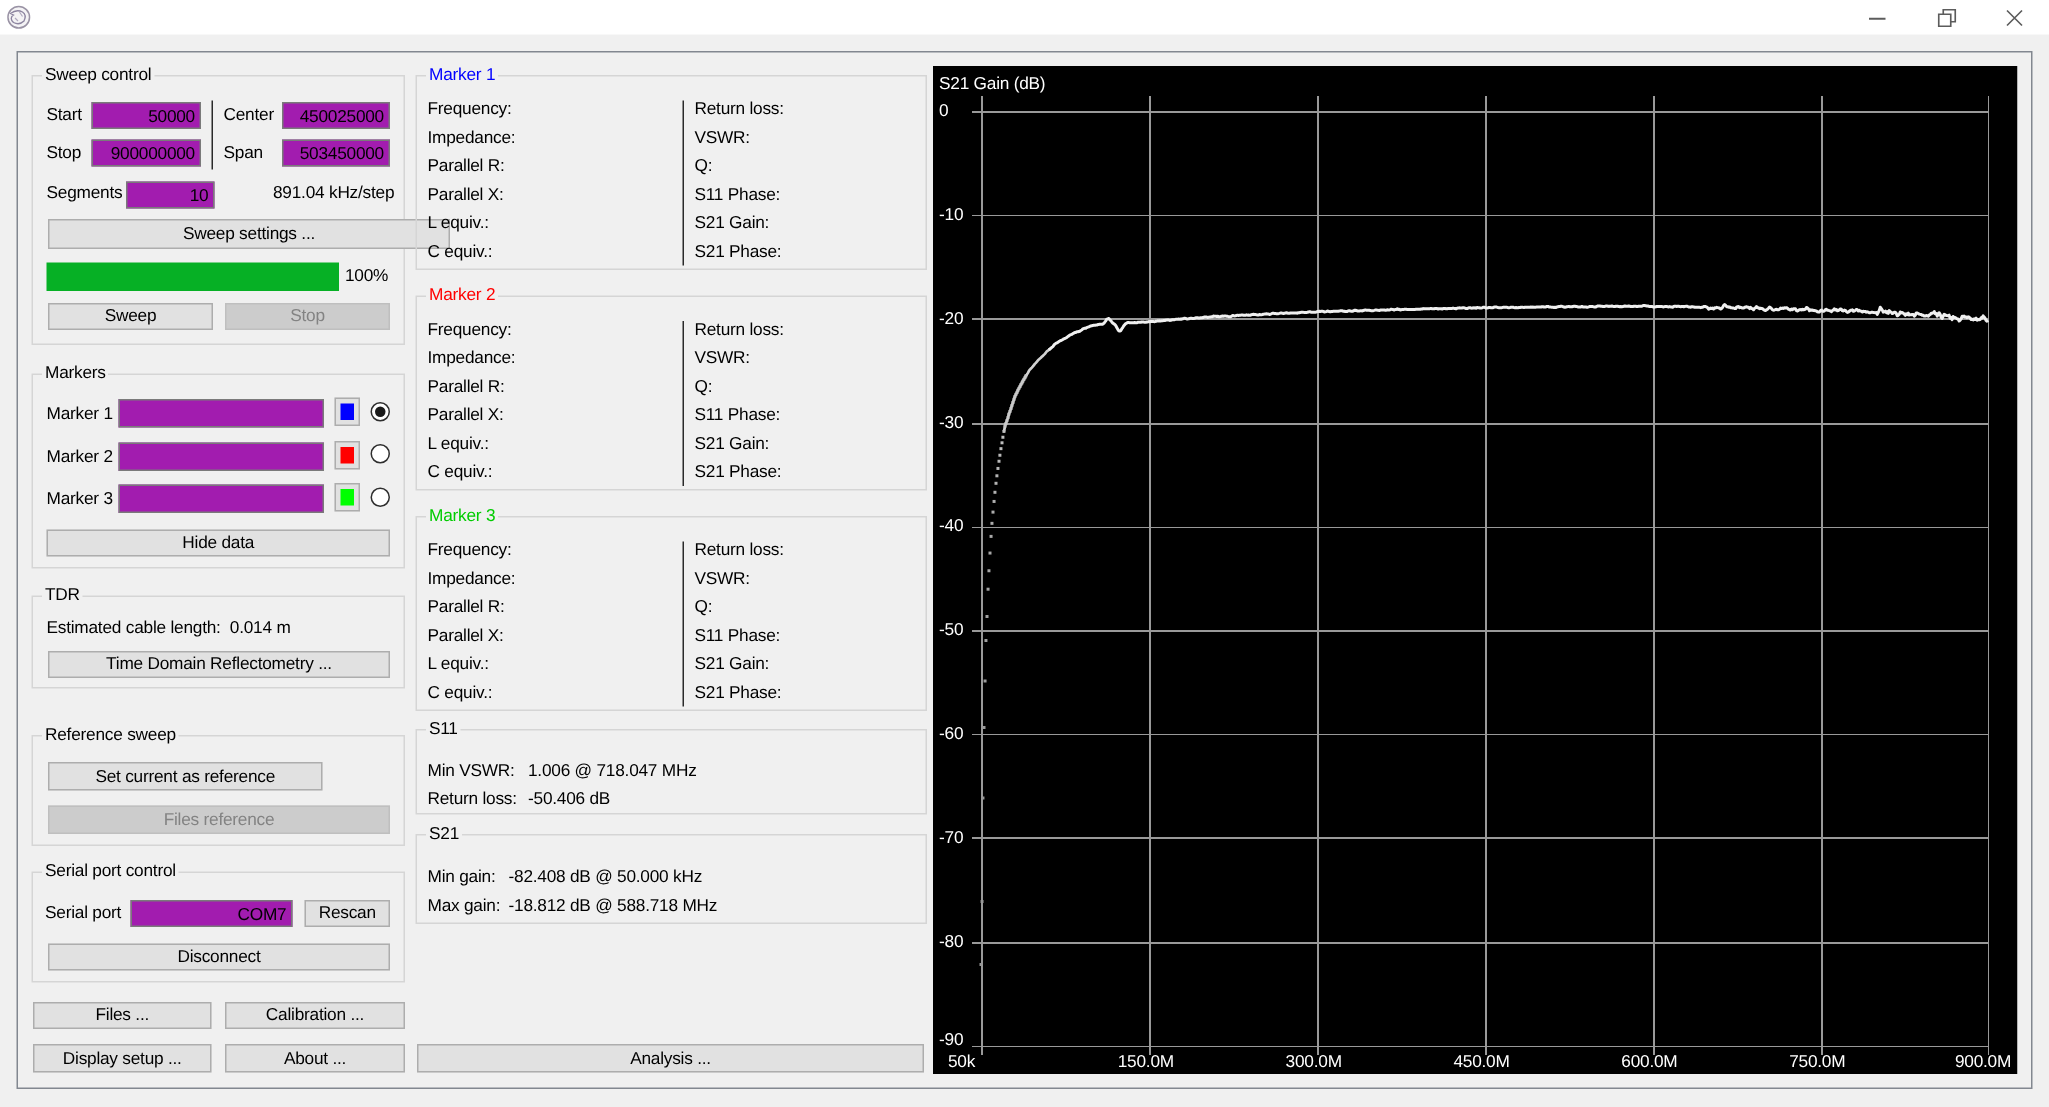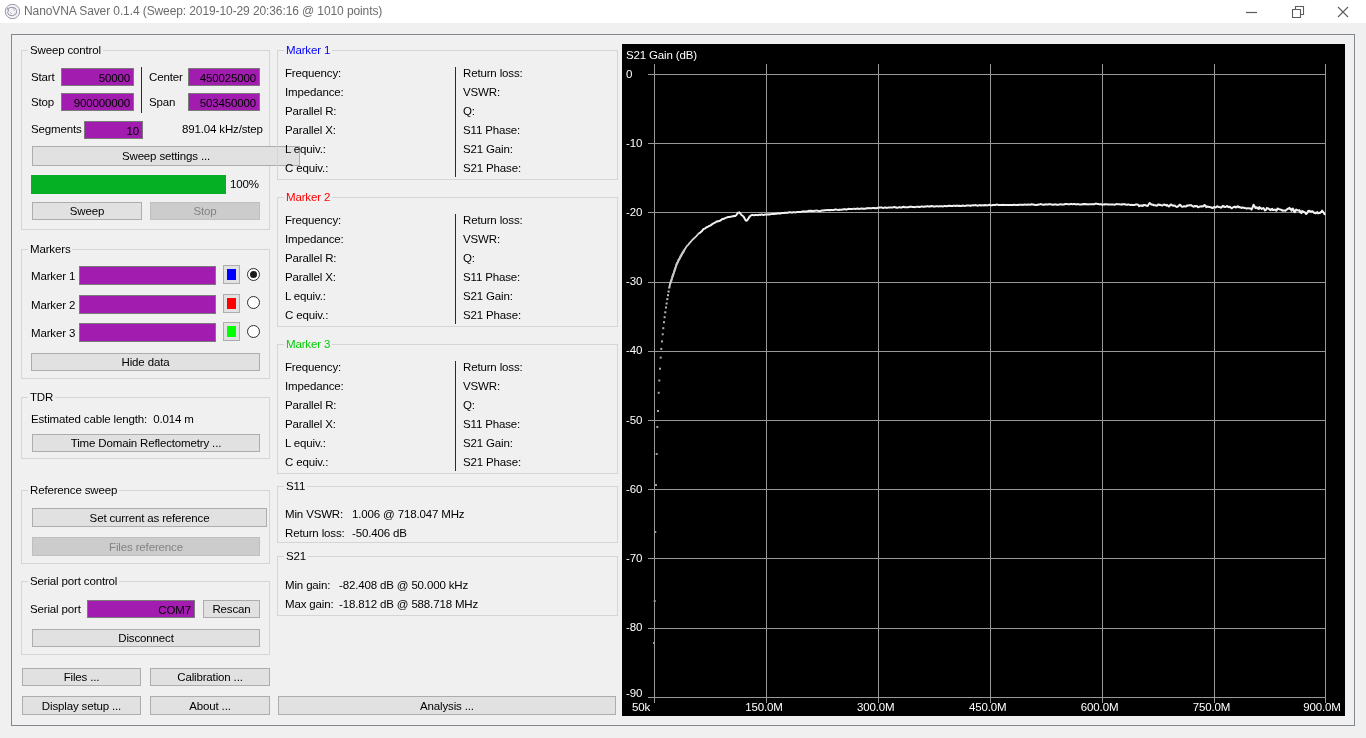--- a/index.html
+++ b/index.html
@@ -38,21 +38,20 @@
 </style>
 </head>
 <body>
 
 <div class="titlebar">
   <svg style="position:absolute;left:4px;top:3px" width="17" height="17" viewBox="0 0 17 17">
     <circle cx="8.5" cy="8.5" r="7.2" fill="#f4f3f5" stroke="#9a93a5" stroke-width="1"></circle>
     <path d="M3 6 Q7 3 11 5 Q14 7 12 11 Q9 14 5 12 Q2 9 5 7 Z" fill="none" stroke="#8d85a0" stroke-width="0.9"></path>
     <path d="M6 9 l2 2 M9 5 l2 3" stroke="#b0a9be" stroke-width="0.8"></path>
   </svg>
-  <span class="ttext">NanoVNA Saver 0.1.4 (Sweep: 2019-10-29 20:36:16 @ 1010 points)</span>
   <svg class="wbtn" style="left:1228px" width="46" height="23">
       <path d="M18 12.5 h11" stroke="#5c5c5c" stroke-width="1.2"></path>
     </svg>
   <svg class="wbtn" style="left:1274px" width="46" height="23">
       <path d="M18.5 9.5 h8 v8 h-8 z M21.5 9.5 v-3 h8 v8 h-3" fill="none" stroke="#5c5c5c" stroke-width="1.1"></path>
     </svg>
   <svg class="wbtn" style="left:1320px" width="46" height="23">
       <path d="M18 7 l10 10 M28 7 l-10 10" stroke="#5c5c5c" stroke-width="1.1"></path>
     </svg>
 </div>
@@ -105,21 +104,21 @@
 
 <div class="gb" style="left:21px;top:397px;width:249px;height:62px">
     <span class="gbl">TDR</span>
   </div>
 <div class="lbl" style="left:31px;top:413px">Estimated cable length:&nbsp; 0.014 m</div>
 <div class="btn" style="left:32px;top:434px;width:228px;height:18px">Time Domain Reflectometry ...</div>
 
 <div class="gb" style="left:21px;top:490px;width:249px;height:74px">
     <span class="gbl">Reference sweep</span>
   </div>
-<div class="btn" style="left:32px;top:508px;width:235px;height:19px">Set current as reference</div>
+<div class="btn" style="left:32px;top:508px;width:183px;height:19px">Set current as reference</div>
 <div class="btn dis" style="left:32px;top:537px;width:228px;height:19px">Files reference</div>
 
 <div class="gb" style="left:21px;top:581px;width:249px;height:74px">
     <span class="gbl">Serial port control</span>
   </div>
 <div class="lbl" style="left:30px;top:603px">Serial port</div>
 <div class="inp" style="left:87px;top:600px;width:108px;height:18px">COM7</div>
 <div class="btn" style="left:203px;top:600px;width:57px;height:18px">Rescan</div>
 <div class="btn" style="left:32px;top:629px;width:228px;height:18px">Disconnect</div>
 

